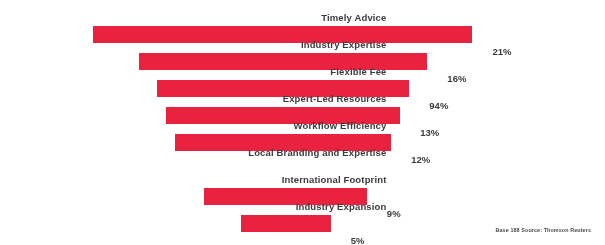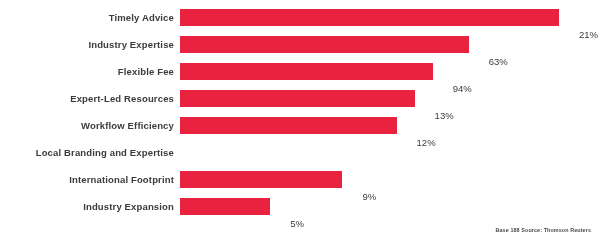--- a/index.html
+++ b/index.html
@@ -27,20 +27,21 @@
     top: 9px;
     width: 605px;
   }
 
   .bar-row {
     position: relative;
     height: 17px;
     margin-bottom: 10px;
     display: flex;
     align-items: center;
+    flex-direction: column;
   }
 
   .cat-label {
     width: 180px;
     text-align: right;
     padding-right: 6px;
     box-sizing: border-box;
     font-size: 9.5px;
     font-weight: bold;
     color: #3b3b3f;
@@ -58,21 +59,21 @@
   }
 
   .bar {
     height: 17px;
     background: #e8223f;
     flex: 0 0 auto;
   }
 
   .val-label {
     font-size: 9.5px;
-    font-weight: normal;
+    font-weight: bold;
     color: #3b3b3f;
     padding-left: 20px;
     line-height: 17px;
     white-space: nowrap;
     margin-top: 33px;
   }
 
   .footnote {
     position: absolute;
     right: 14px;
@@ -96,21 +97,21 @@
       <div class="bar-wrap">
         <div class="bar" style="width: 379px; background: rgb(232, 34, 63);"></div>
         <div class="val-label" style="color: rgb(59, 59, 63);">21%</div>
       </div>
     </div>
 
     <div class="bar-row">
       <div class="cat-label" style="color: rgb(59, 59, 63); padding-left: 36px;">Industry Expertise</div>
       <div class="bar-wrap">
         <div class="bar" style="width: 288.762px; background: rgb(232, 34, 63);"></div>
-        <div class="val-label" style="color: rgb(59, 59, 63);">63%</div>
+        <div class="val-label" style="color: rgb(59, 59, 63);">16%</div>
       </div>
     </div>
 
     <div class="bar-row">
       <div class="cat-label" style="color: rgb(59, 59, 63);">Flexible Fee</div>
       <div class="bar-wrap">
         <div class="bar" style="width: 252.667px; background: rgb(232, 34, 63);"></div>
         <div class="val-label" style="color: rgb(59, 59, 63);">94%</div>
       </div>
     </div>

